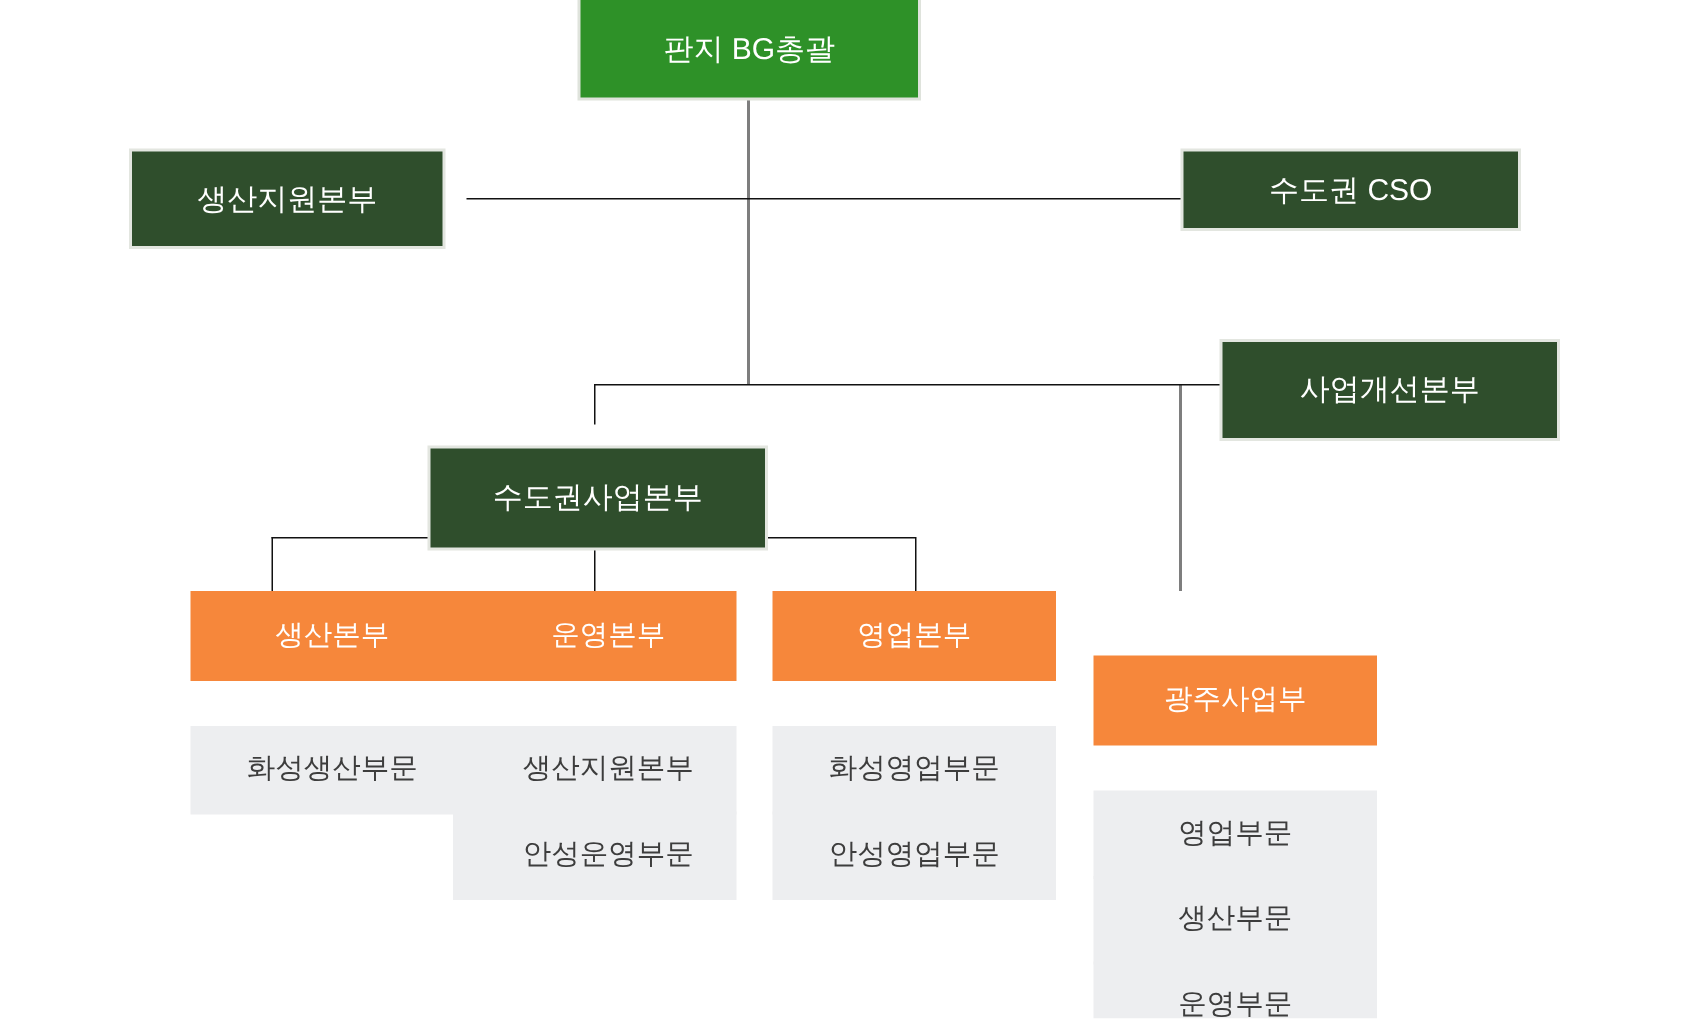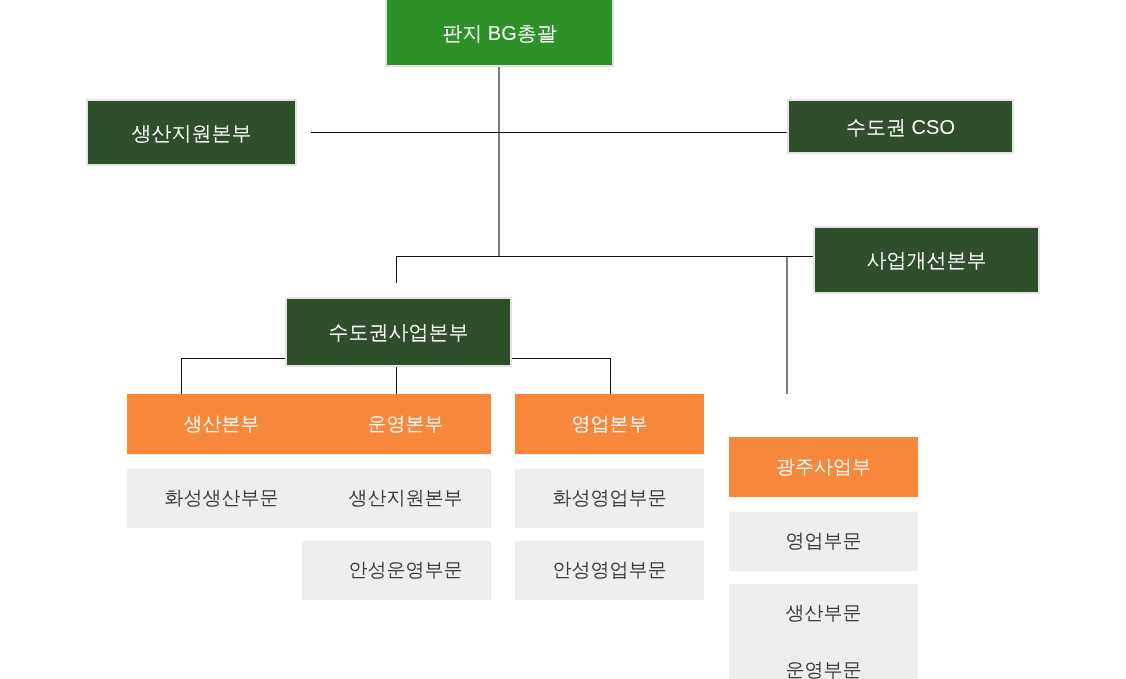--- a/index.html
+++ b/index.html
@@ -55,21 +55,21 @@
   }
   
   .n-root{left:387px;top:0;width:225px;height:65px;}
   .n-ps  {left:88px; top:101px;width:207px;height:63px;}
   .n-cso {left:789px;top:101px;width:223px;height:51px;}
   .n-bi  {left:815px;top:228px;width:223px;height:64px;}
   .n-mhq {left:287px;top:299px;width:223px;height:66px;}
   .col1{left:87px;margin-left:40px;}  .col2{left:302px;padding-left:18px;} .col3{left:515px;} .col4{left:729px;margin-top:43px;}
   .divbox{top:394px;width:189px;height:60px;}
   .sub{width:189px;height:59px;}
-  .row1{top:469px;} .row2{top:541px;} .row3{top:598px;}
+  .row1{top:484px;} .row2{top:541px;} .row3{top:598px;}
   
   .line{position:absolute;}
   .l-black{background:var(--line-black);}
   .l-gray{background:var(--line-gray);}
   .gv1{left:498px;top:65px; width:2px;height:191px;}
   .gv2{left:786px;top:256px;width:2px;height:138px;}
   .bh1{left:311px;top:132px;width:504px;height:1px;}
   .bh2{left:396px;top:256px;width:419px;height:1px;}
   .bv1{left:396px;top:256px;width:1px;height:27px;}
   .bv2{left:396px;top:349px;width:1px;height:45px;}

